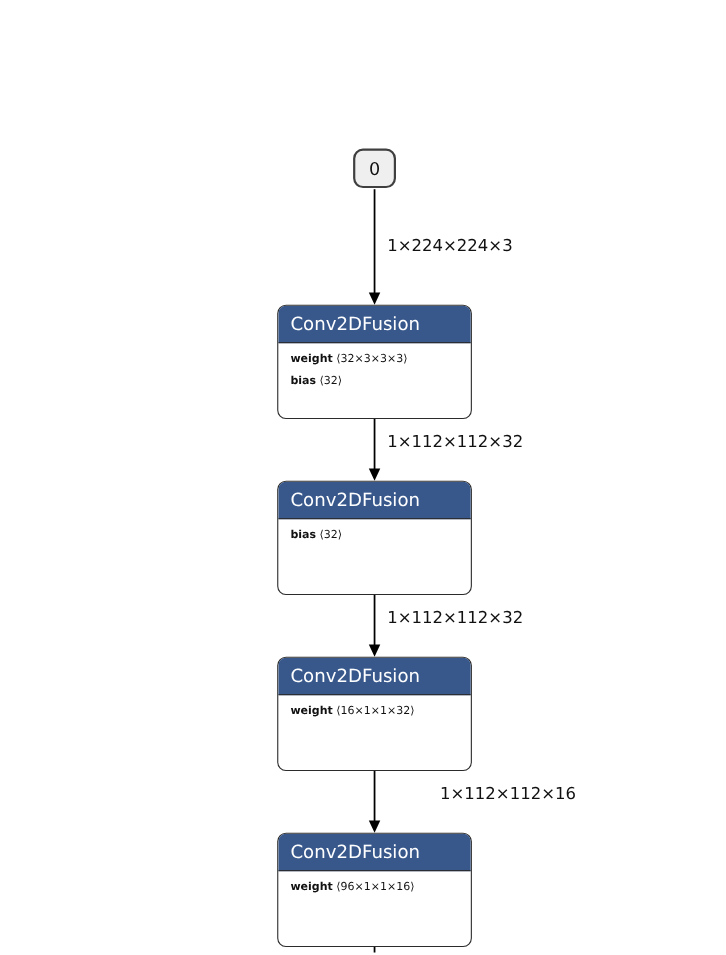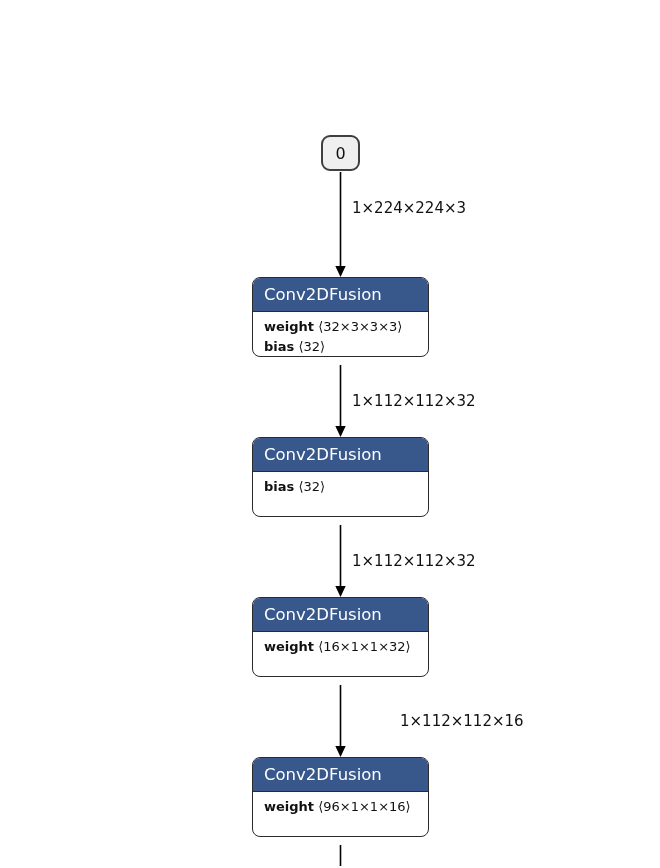--- a/index.html
+++ b/index.html
@@ -29,21 +29,21 @@
     align-items: center;
     justify-content: center;
     font-size: 16px;
     color: #111111;
     cursor: pointer;
   }
   .conv-node {
     position: absolute;
     left: 252px;
     width: 177px;
-    height: 80px;
+    height: 104px;
     box-sizing: border-box;
     background: #ffffff;
     border: 1.5px solid #2b2b2b;
     border-radius: 8px;
     overflow: hidden;
     cursor: pointer;
   }
   .node-1 { top: 277px; }
   .node-2 { top: 437px; }
   .node-3 { top: 597px; }
@@ -54,38 +54,38 @@
     background: #38588c;
     border-bottom: 1.5px solid #2b2b2b;
     color: #ffffff;
     font-size: 16.5px;
     display: flex;
     align-items: center;
     padding-left: 11px;
   }
   .conv-body {
     padding: 5px 11px;
-    font-size: 13px;
+    font-size: 10px;
     color: #111111;
     line-height: 20px;
   }
   .attr-row { white-space: nowrap; }
   .attr-name { font-weight: bold; }
   .attr-value { font-weight: normal; }
   .edge-label {
     position: absolute;
     left: 352px;
     height: 20px;
     line-height: 20px;
     font-size: 15px;
     color: #111111;
     white-space: nowrap;
     cursor: pointer;
   }
-  .label-1 { top: 198px; }
+  .label-1 { top: 213px; }
   .label-2 { top: 391px; }
   .label-3 { top: 551px; }
   .label-4 { top: 711px; margin-left: 48px; }
 </style>
 </head>
 <body>
 
 <div id="canvas">
 
   <svg id="edge-layer" viewBox="0 0 660 868" xmlns="http://www.w3.org/2000/svg">

